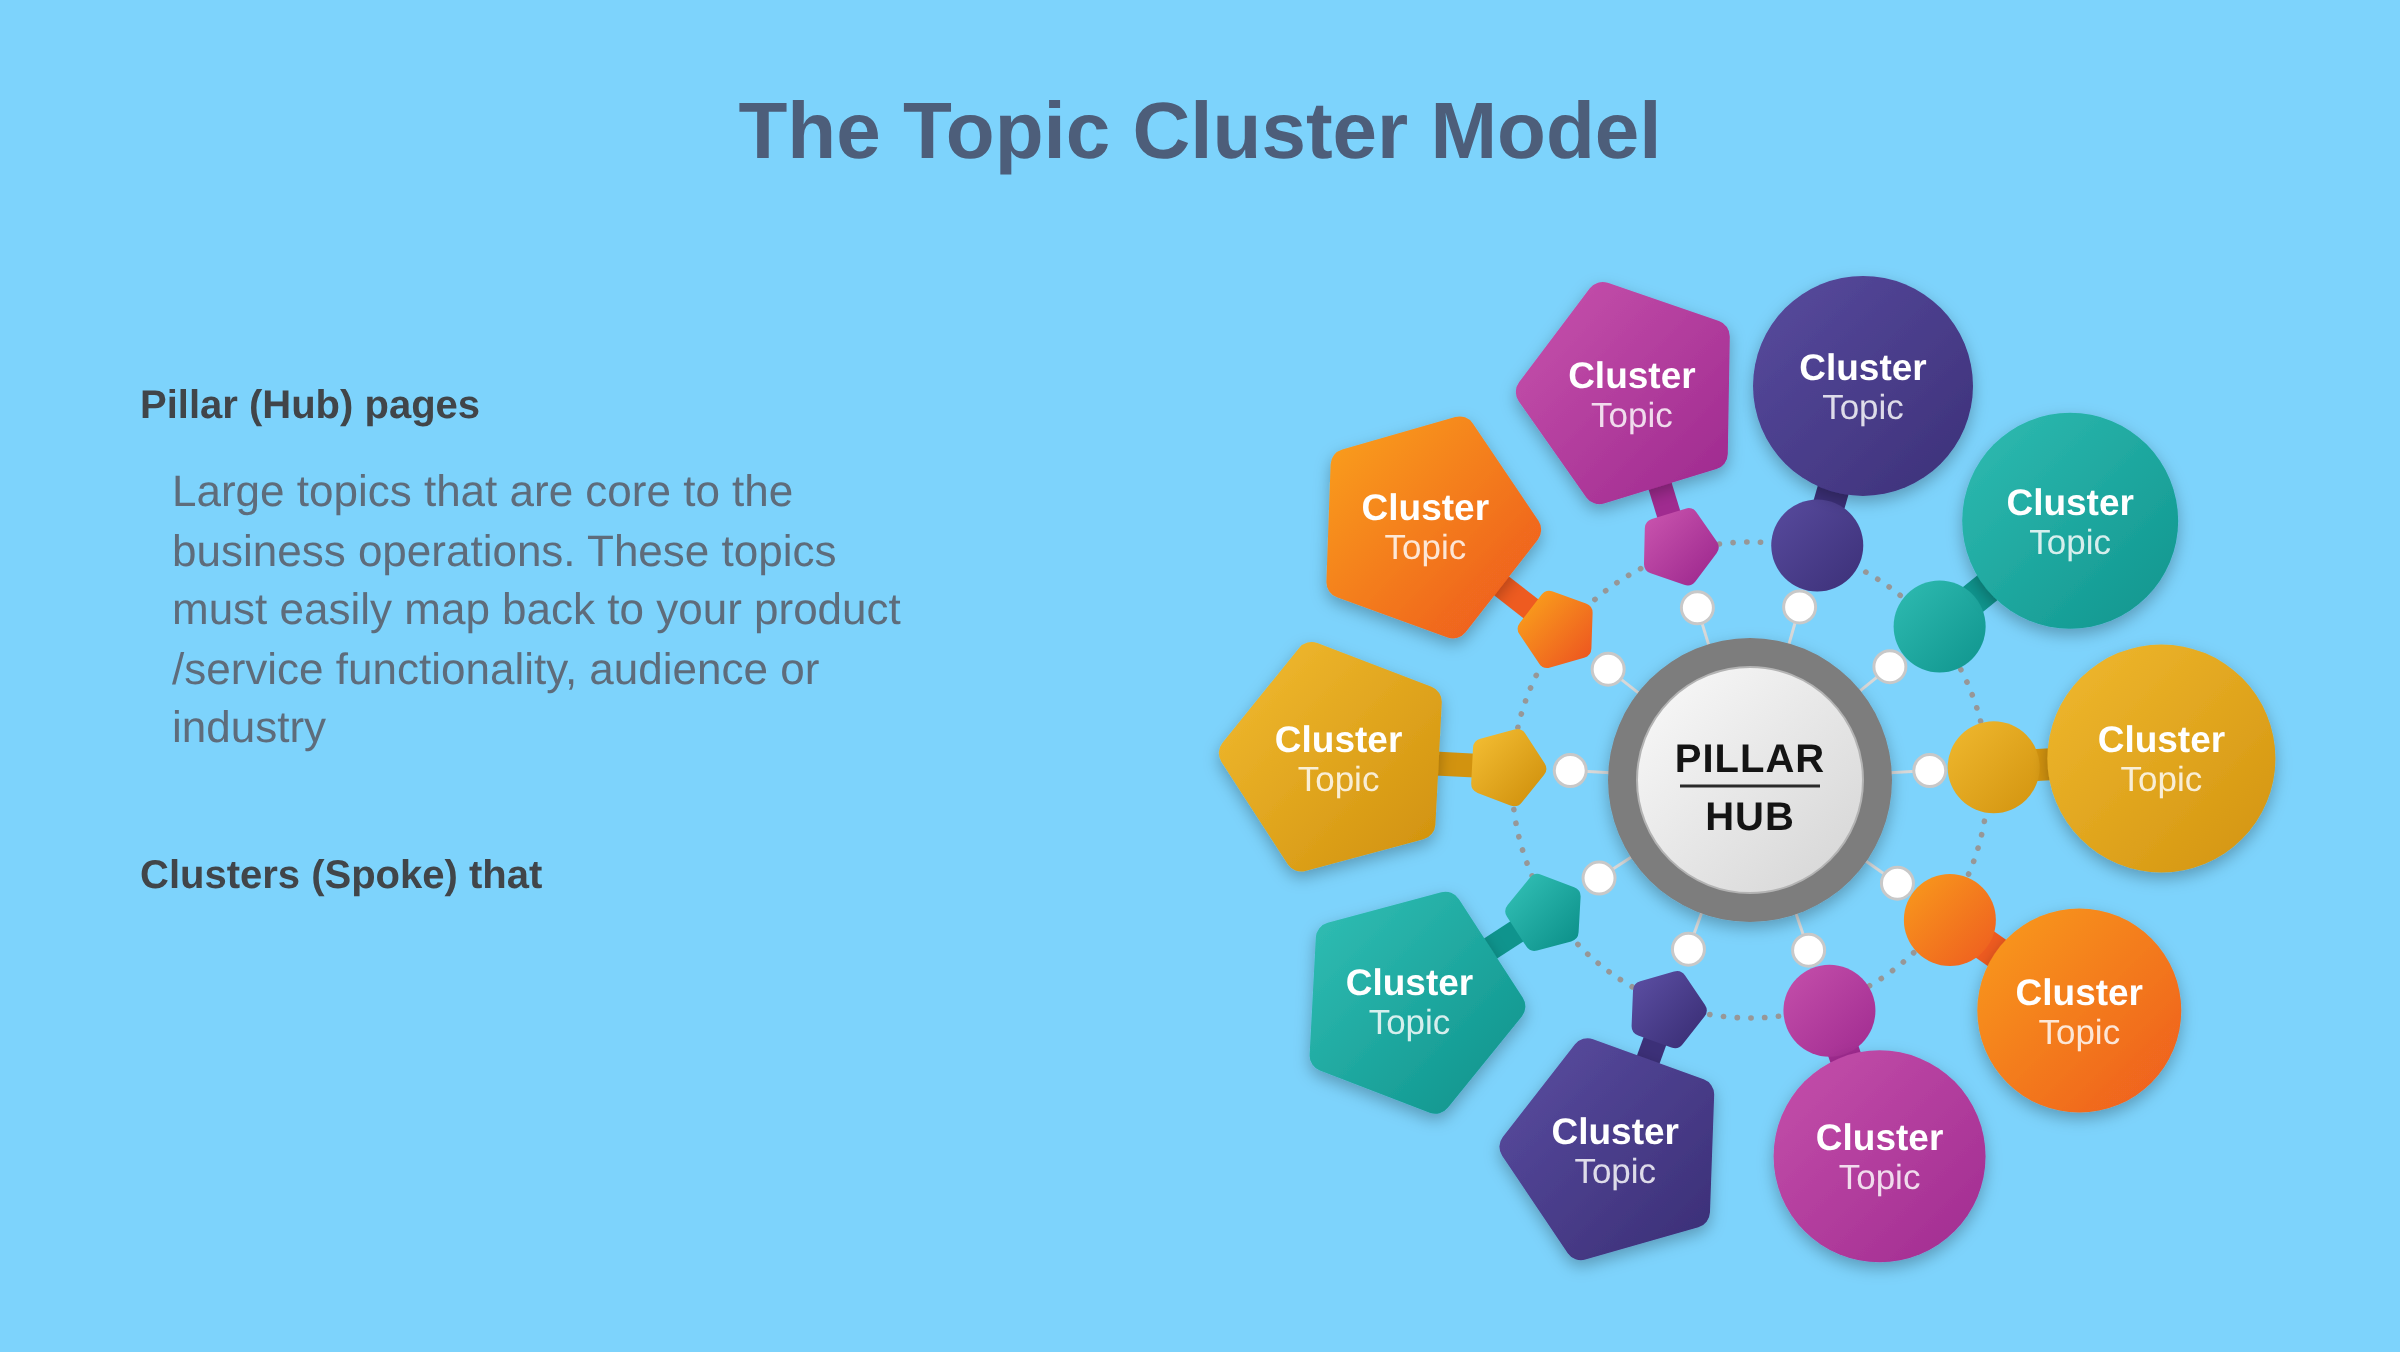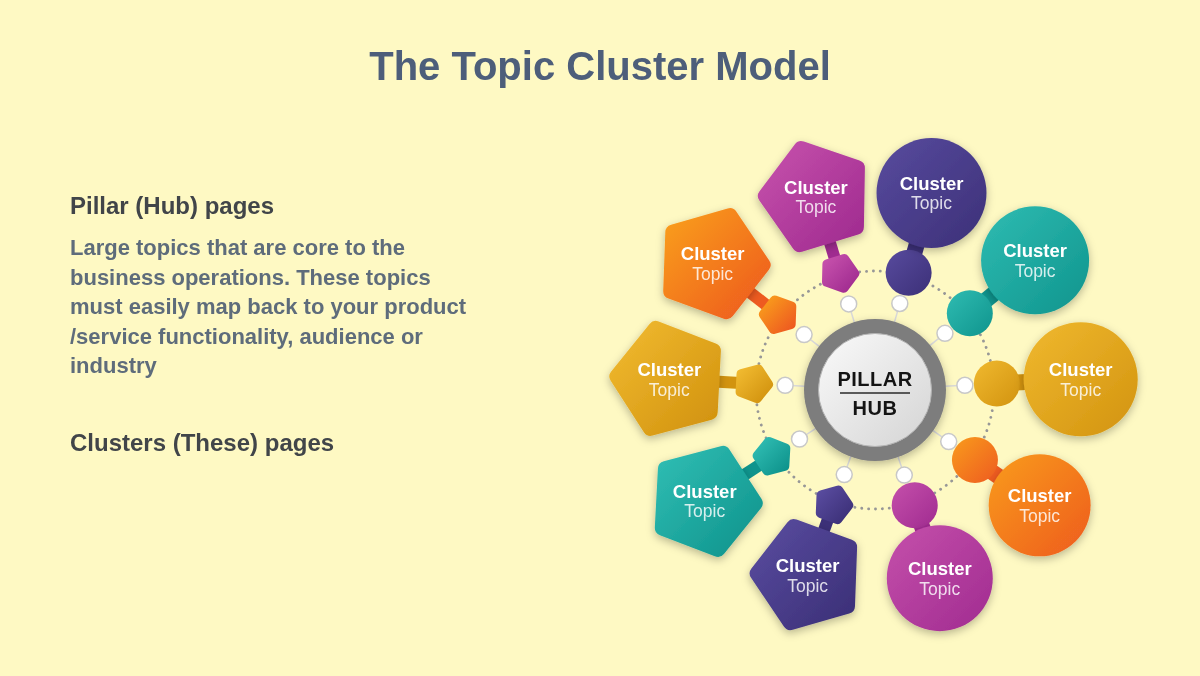--- a/index.html
+++ b/index.html
@@ -1,25 +1,25 @@
 <!DOCTYPE html>
 <html><head>
 <meta charset="utf-8">
 <style>
   html,body{margin:0;padding:0;background:#ffffff;}
   body{width:1200px;height:676px;overflow:hidden;font-family:"Liberation Sans",sans-serif;}
-  .page{position:relative;width:1200px;height:676px;background:#fef9c3;}
+  .page{position:relative;width:1200px;height:676px;background:#7dd3fc;}
   .page-title{
     position:absolute;top:44px;left:0;width:100%;margin:0;
     text-align:center;font-size:40px;font-weight:700;color:#4d5e7a;letter-spacing:0;
   }
   .text-col{position:absolute;left:70px;top:192px;width:450px;}
   .text-col section + section{margin-top:48px;}
-  .text-col h2{margin:0 0 13px 0;font-size:24px;font-weight:700;color:#414549;}
-  .text-col p{margin:0;font-size:22px;line-height:29.5px;color:#5e6c7b;white-space:pre-line;font-weight:bold;}
+  .text-col h2{margin:0 0 13px 0;font-size:20px;font-weight:700;color:#414549;}
+  .text-col p{margin:16px;font-size:22px;line-height:29.5px;color:#5e6c7b;white-space:pre-line;}
   svg.diagram{position:absolute;left:600px;top:120px;font-family:"Liberation Sans",sans-serif;}
   .hub-t{font-size:20px;font-weight:700;fill:#141414;letter-spacing:.5px;text-anchor:middle;}
   .cl-label{fill:#ffffff;text-anchor:middle;}
   .cl-label .l1{font-size:18.5px;font-weight:700;}
   .cl-label .l2{font-size:17.5px;font-weight:400;opacity:.82;}
 </style>
 </head>
 <body>
 
 <div class="page">
@@ -29,21 +29,21 @@
   <div class="text-col">
     <section>
       <h2>Pillar (Hub) pages</h2>
       <p>Large topics that are core to the
 business operations. These topics
 must easily map back to your product
 /service functionality, audience or
 industry</p>
     </section>
     <section>
-      <h2>Clusters (These) pages</h2>
+      <h2>Clusters (Spoke) that</h2>
     </section>
   </div>
 
   <svg class="diagram" width="600" height="556" viewBox="0 0 600 556">
     <g id="diagram-built">
         <defs>
           <linearGradient id="g-magenta" x1="0" y1="0" x2="1" y2="1">
             <stop offset="0%" stop-color="#c550ab"></stop>
             <stop offset="100%" stop-color="#a02b90"></stop>
           </linearGradient>

